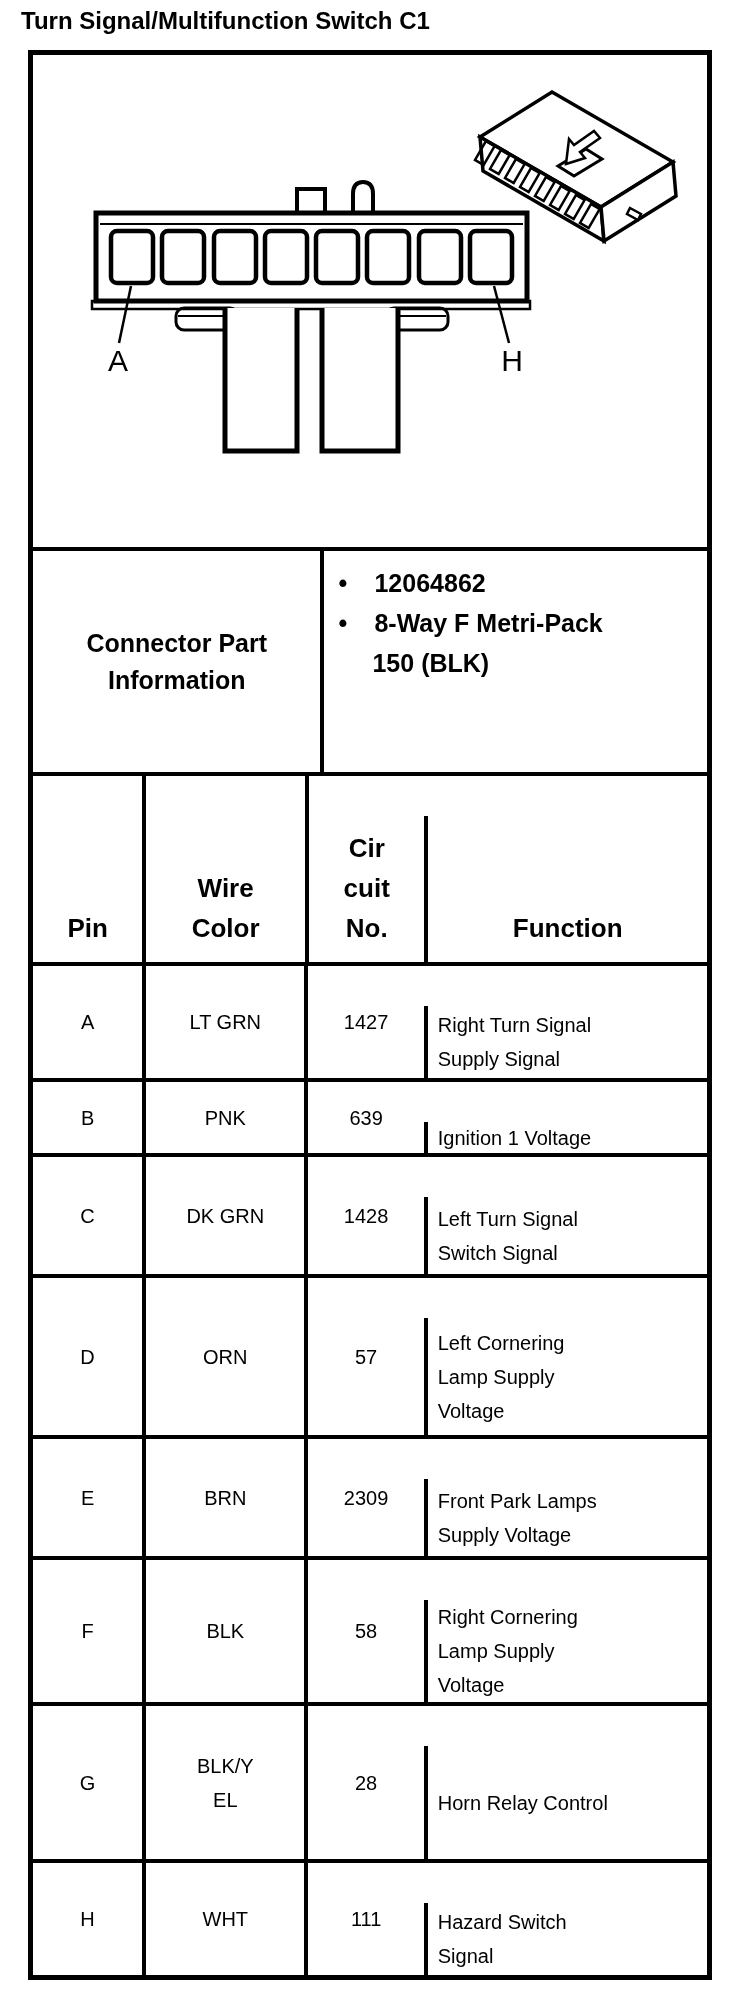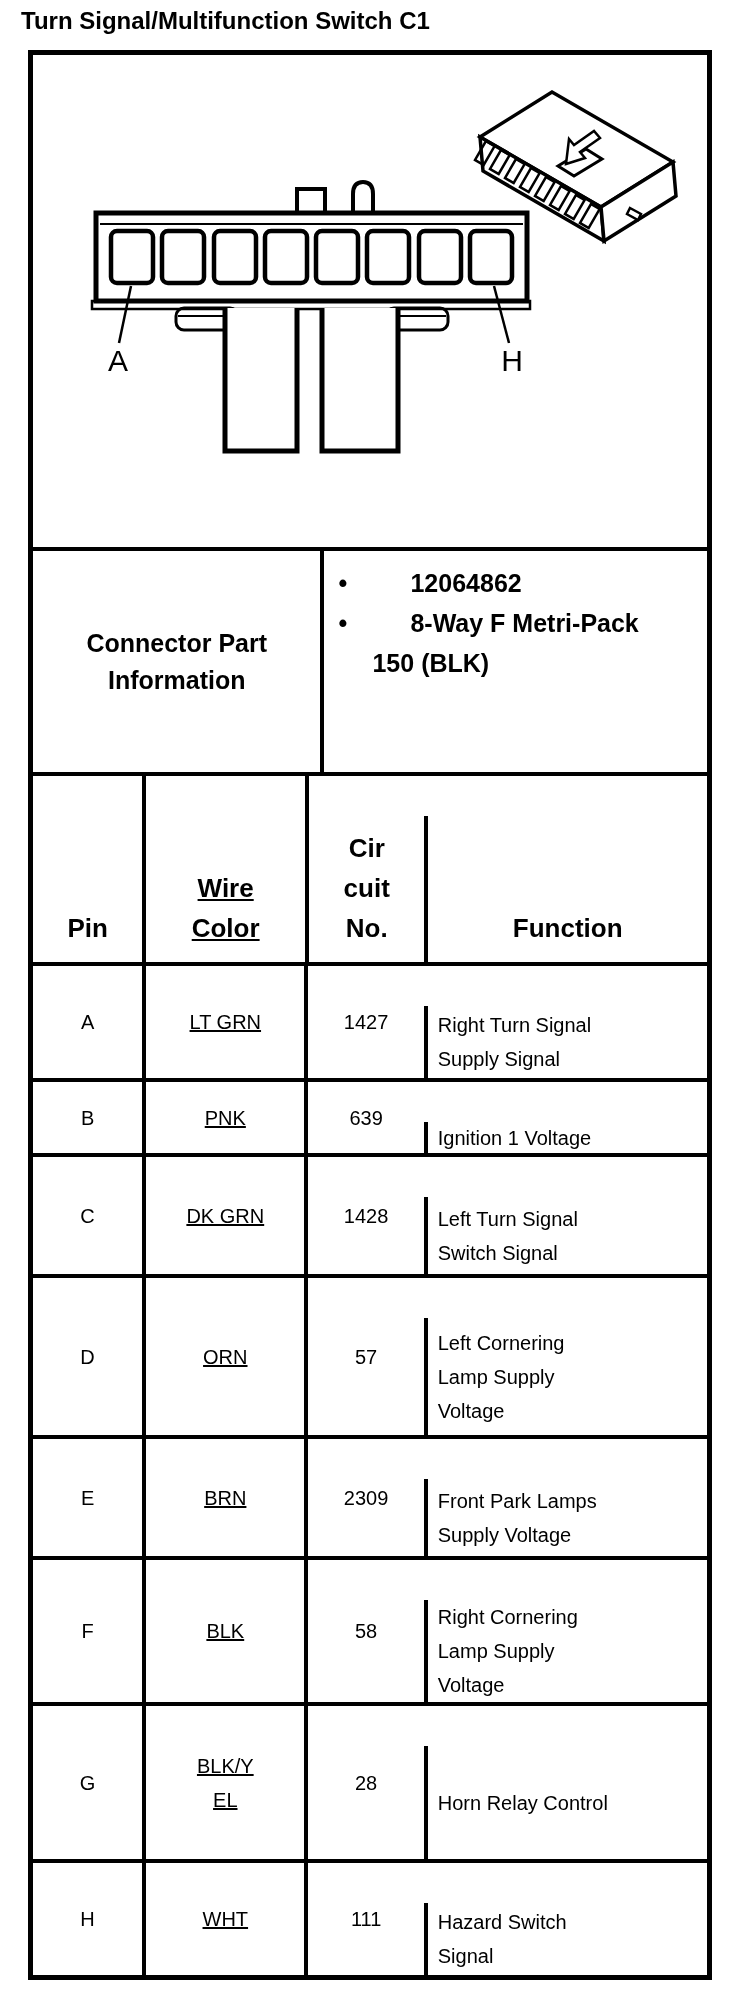--- a/index.html
+++ b/index.html
@@ -29,32 +29,32 @@
   .pi-left{
     width:303px;align-items:center;justify-content:center;text-align:center;
     font-weight:bold;font-size:25px;line-height:37px;white-space:pre-line;
   }
   .pi-right{
     width:407px;flex-direction:column;align-items:flex-start;
     padding:12px 4px 0 0;font-weight:bold;font-size:25px;line-height:40px;
   }
   .bullet-line{display:flex;width:100%;}
   .bullet-dot{width:50px;padding-left:14px;box-sizing:border-box;flex:none;}
-  .bullet-text{white-space:nowrap;margin-left:36px;}
+  .bullet-text{white-space:nowrap;}
   .bullet-cont{padding-left:4px;white-space:nowrap;margin-left:44px;}
   
   .hdr .cell{
     align-items:flex-end;justify-content:center;text-align:center;
     font-weight:bold;font-size:26px;line-height:40px;
     padding-bottom:14px;white-space:pre-line;
   }
   
   .data .cell{align-items:center;font-size:20px;line-height:34px;}
   .c1{width:124px;justify-content:center;text-align:center;}
-  .c2{width:184px;justify-content:center;text-align:center;white-space:pre-line;text-decoration:underline;}
+  .c2{width:184px;justify-content:center;text-align:center;white-space:pre-line;}
   .c3{width:135px;justify-content:center;text-align:center;}
   .c4{width:320px;justify-content:flex-start;text-align:left;
       padding-left:10px;white-space:pre-line;margin-top:40px;}
 </style>
 </head>
 <body>
 
 <h1 class="page-title">Turn Signal/Multifunction Switch C1</h1>
 
 <div class="tbl">

